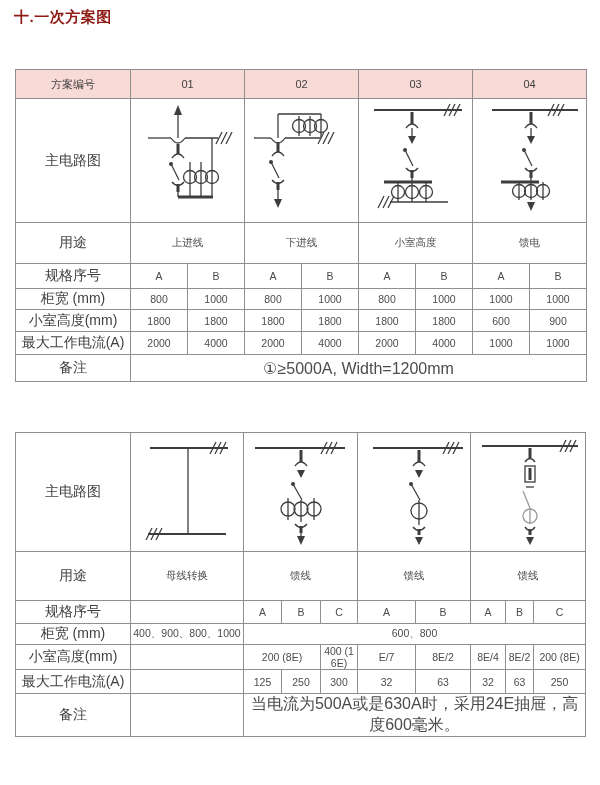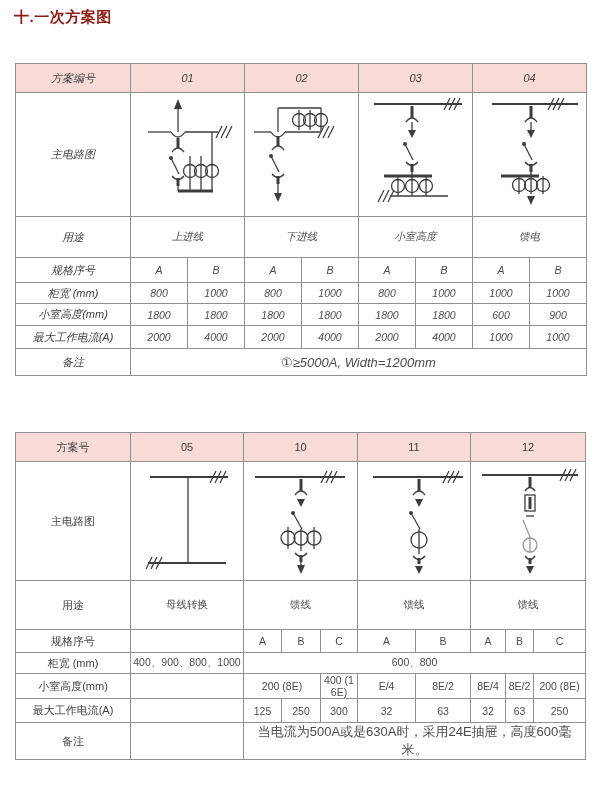--- a/index.html
+++ b/index.html
@@ -5,29 +5,29 @@
   html,body{margin:0;padding:0;}
   body{
     width:600px;height:785px;background:#ffffff;position:relative;
     font-family:"Liberation Sans","DejaVu Sans",sans-serif;
   }
   .page-title{
     position:absolute;left:14px;top:8px;
     font-size:15px;font-weight:bold;color:#8e1a14;letter-spacing:.5px;
   }
   table{border-collapse:collapse;table-layout:fixed;position:absolute;left:15px;background:#fff;}
-  #t1{top:63px;width:571px;font-style:italic;}
+  #t1{top:69px;width:571px;}
   #t2{top:432px;width:570px;}
   td{
     border:1px solid #8f8f8f;text-align:center;vertical-align:middle;
     font-size:10.5px;color:#4c4c4c;padding:0 1px;overflow:hidden;word-break:break-word;
   }
   tr.hdr td{background:#f8dad6;color:#3f3f3f;font-size:11px;}
-  td.lbl{font-size:11px;color:#3f3f3f;}
-  td.note{font-size:13px;}
+  td.lbl{font-size:14px;color:#3f3f3f;}
+  td.note{font-size:16px;}
   svg.diag{display:block;margin:0 auto;}
   .brk{word-break:break-all;}
 </style>
 </head>
 <body>
 
 <div class="page-title">十.一次方案图</div>
 
 <table id="t1">
   <colgroup>
@@ -282,27 +282,20 @@
     <col style="width:38px">
       <col style="width:39px">
       <col style="width:37px">
     <col style="width:58px">
       <col style="width:55px">
     <col style="width:35px">
       <col style="width:28px">
       <col style="width:52px">
   </colgroup>
   <tbody>
-      <tr class="hdr" style="height:29px">
-    <td class="lbl">方案号</td>
-    <td>05</td>
-    <td colspan="3">10</td>
-    <td colspan="2">11</td>
-    <td colspan="3">12</td>
-  </tr>
   <tr style="height:119px">
     <td class="lbl">主电路图</td>
     <td>
 
       <svg class="diag" width="113" height="117" viewBox="0 0 113 117" fill="none" stroke="#3d3d3d" stroke-width="1.3">
         <line x1="18" y1="14" x2="96" y2="14" stroke-width="2"></line>
         <g>
               <line x1="78" y1="20" x2="84" y2="8"></line>
               <line x1="83" y1="20" x2="89" y2="8"></line>
               <line x1="88" y1="20" x2="94" y2="8"></line>
@@ -444,21 +437,21 @@
   <tr style="height:21px">
     <td class="lbl">柜宽 (mm)</td>
     <td>400、900、800、1000</td>
     <td colspan="8">600、800</td>
   </tr>
   <tr style="height:22px">
     <td class="lbl">小室高度(mm)</td>
     <td></td>
     <td colspan="2">200 (8E)</td>
     <td class="brk">400 (16E)</td>
-    <td>E/4</td>
+    <td>E/7</td>
     <td>8E/2</td>
     <td class="brk">8E/4</td>
     <td class="brk">8E/2</td>
     <td class="brk">200 (8E)</td>
   </tr>
   <tr style="height:24px">
     <td class="lbl">最大工作电流(A)</td>
     <td></td>
     <td>125</td>
     <td>250</td>

